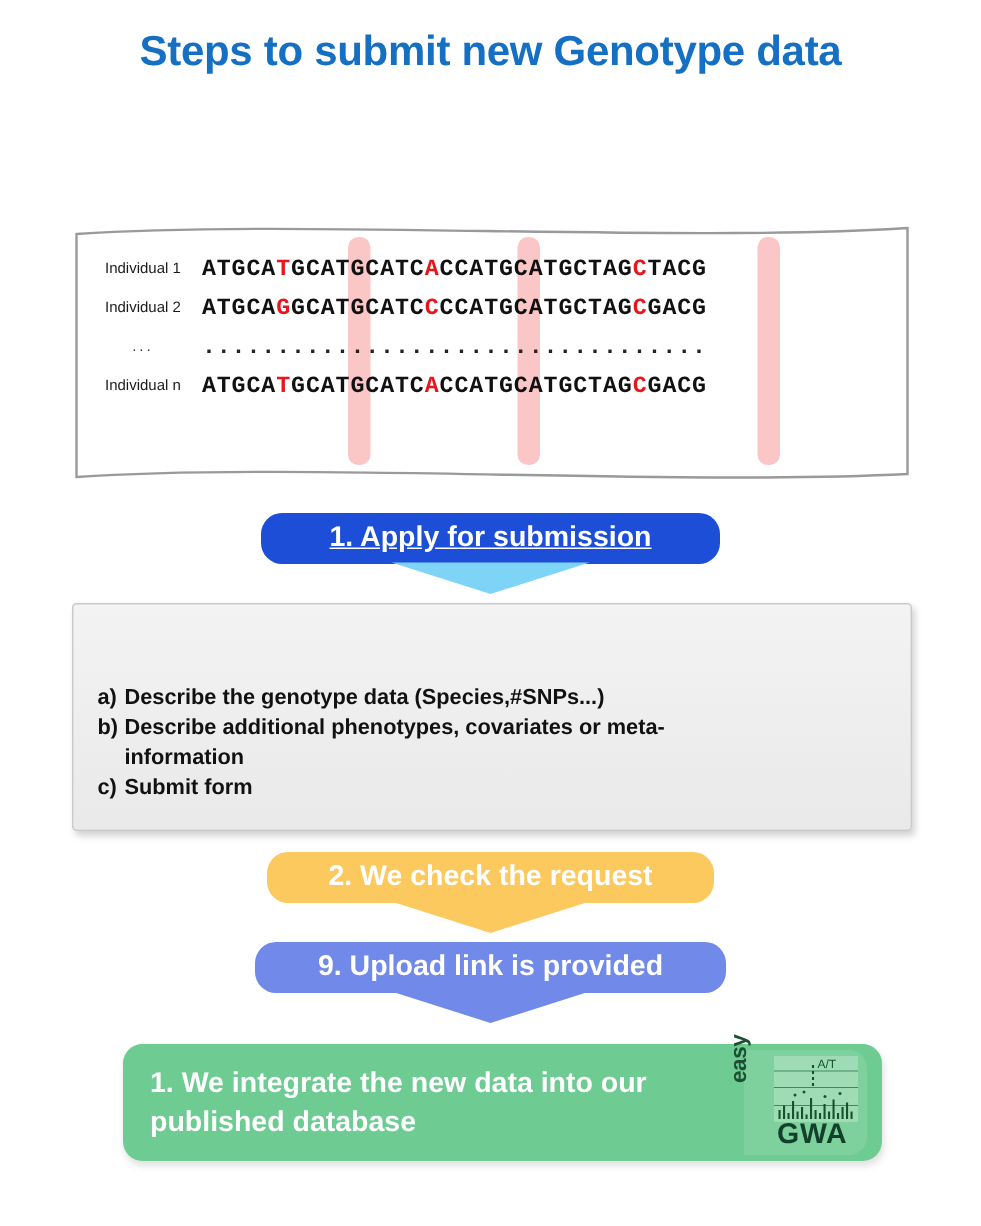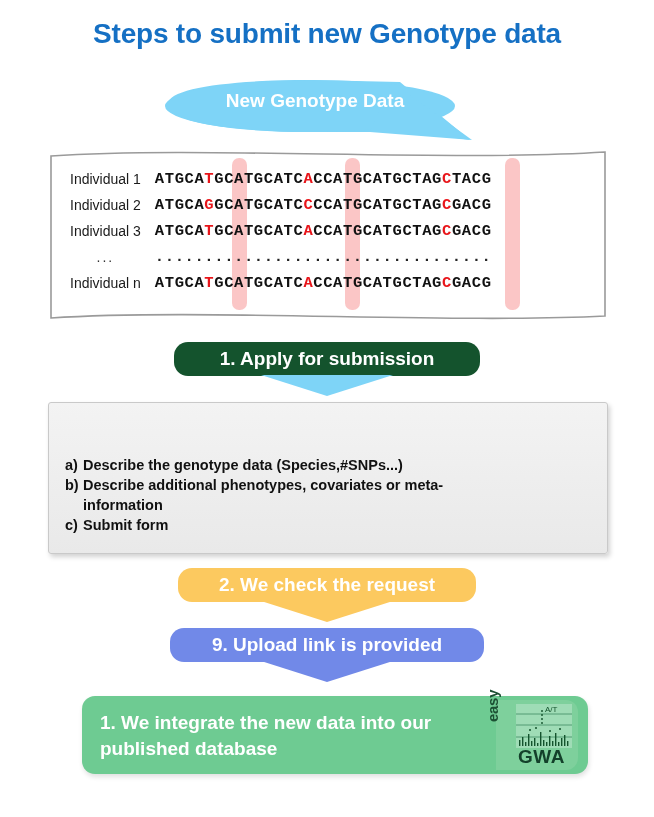--- a/index.html
+++ b/index.html
@@ -40,21 +40,21 @@
   .paper-inner{
     position:absolute;left:0;top:0;width:560px;height:175px;
   }
   .seq-table{
     position:absolute;left:22px;top:18px;
     border-collapse:collapse;
   }
   .seq-table td{padding:0;vertical-align:middle;}
   .ind-label{
     font-family:"Liberation Sans", sans-serif;
-    font-size:14px;color:#1a1a1a;
+    font-size:10px;color:#1a1a1a;
     text-align:right;
     padding-right:14px !important;
     height:26px;
     white-space:nowrap;
   }
   .ind-label.dots{text-align:center;padding-right:14px;letter-spacing:2px;color:#333;}
   .seq{
     font-family:"Liberation Mono", monospace;
     font-size:15.5px;font-weight:bold;
     color:#111111;
@@ -88,21 +88,21 @@
     padding:0 16px;
   }
   .banner .notch{
     position:absolute;left:50%;transform:translateX(-50%);
     top:33px;width:0;height:0;
     border-left:66px solid transparent;
     border-right:66px solid transparent;
   }
 
   #banner1{left:174px;top:342px;width:306px;}
-  #banner1 .bar{background:#14532d;}
+  #banner1 .bar{background:#1d4ed8;text-decoration:underline;}
   #banner1 .notch{border-top:21px solid #7ed4f7;}
 
   #banner2{left:178px;top:568px;width:298px;}
   #banner2 .bar{background:#fcc95f;}
   #banner2 .notch{border-top:21px solid #fcc95f;}
 
   #banner3{left:170px;top:628px;width:314px;}
   #banner3 .bar{background:#7189e8;}
   #banner3 .notch{border-top:21px solid #7189e8;}
 
@@ -161,50 +161,38 @@
     letter-spacing:0.5px;
   }
 </style>
 </head>
 <body>
 
 <div class="stage">
 
   <div class="title">Steps to submit new Genotype data</div>
 
-  <div class="ngd-wrap">
-    <svg class="ngd-svg" width="350" height="62" viewBox="0 0 350 62">
-      <path d="M 150 2 C 70 2, 8 10, 8 26 C 8 44, 70 54, 150 54 L 255 54 L 310 62 L 240 4 Z" fill="#7ed4f7"></path>
-      <ellipse cx="150" cy="28" rx="145" ry="26" fill="#7ed4f7"></ellipse>
-      <path d="M 232 4 L 312 62 L 210 54 Z" fill="#7ed4f7"></path>
-    </svg>
-    <div class="ngd-label">New Genotype Data</div>
-  </div>
 
   <div class="paper">
     <svg class="paper-svg" width="560" height="175" viewBox="0 0 560 175">
       <path d="M 3 8 C 150 -2, 400 14, 557 4 L 557 168 C 400 176, 150 160, 3 170 Z" fill="#ffffff" stroke="#9a9a9a" stroke-width="1.6"></path>
     </svg>
     <div class="paper-inner">
       <div class="hl" style="left:184px;"></div>
       <div class="hl" style="left:297px;"></div>
       <div class="hl" style="left:457px;"></div>
       <table class="seq-table">
         <tbody>
             <tr>
               <td class="ind-label">Individual 1</td>
               <td class="seq">ATGCA<span class="snp">T</span>GCATGCATC<span class="snp">A</span>CCATGCATGCTAG<span class="snp">C</span>TACG</td>
             </tr>
             <tr>
               <td class="ind-label">Individual 2</td>
               <td class="seq">ATGCA<span class="snp">G</span>GCATGCATC<span class="snp">C</span>CCATGCATGCTAG<span class="snp">C</span>GACG</td>
-            </tr>
-            <tr>
-              <td class="ind-label">Individual 3</td>
-              <td class="seq">ATGCA<span class="snp">T</span>GCATGCATC<span class="snp">A</span>CCATGCATGCTAG<span class="snp">C</span>GACG</td>
             </tr>
             <tr>
               <td class="ind-label dots">...</td>
               <td class="dotline">..................................</td>
             </tr>
             <tr>
               <td class="ind-label">Individual n</td>
               <td class="seq">ATGCA<span class="snp">T</span>GCATGCATC<span class="snp">A</span>CCATGCATGCTAG<span class="snp">C</span>GACG</td>
             </tr>
           </tbody>

